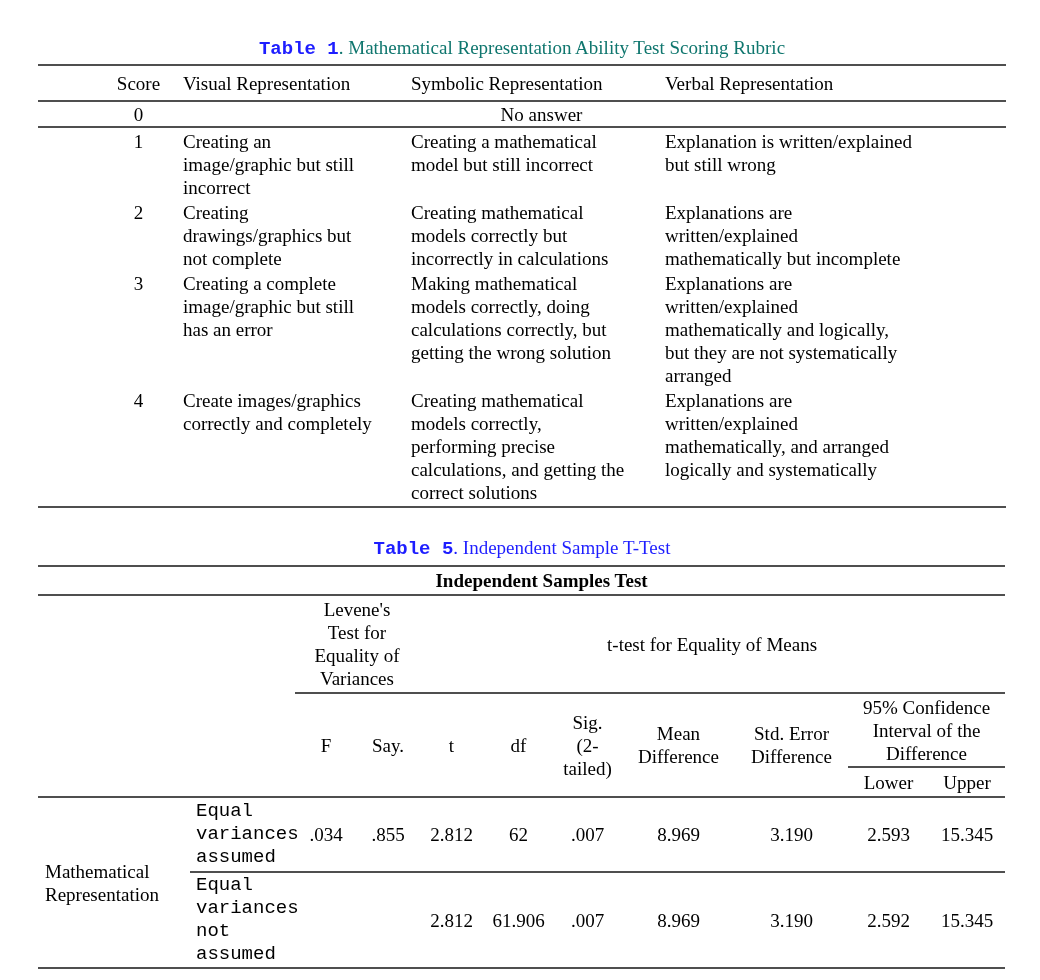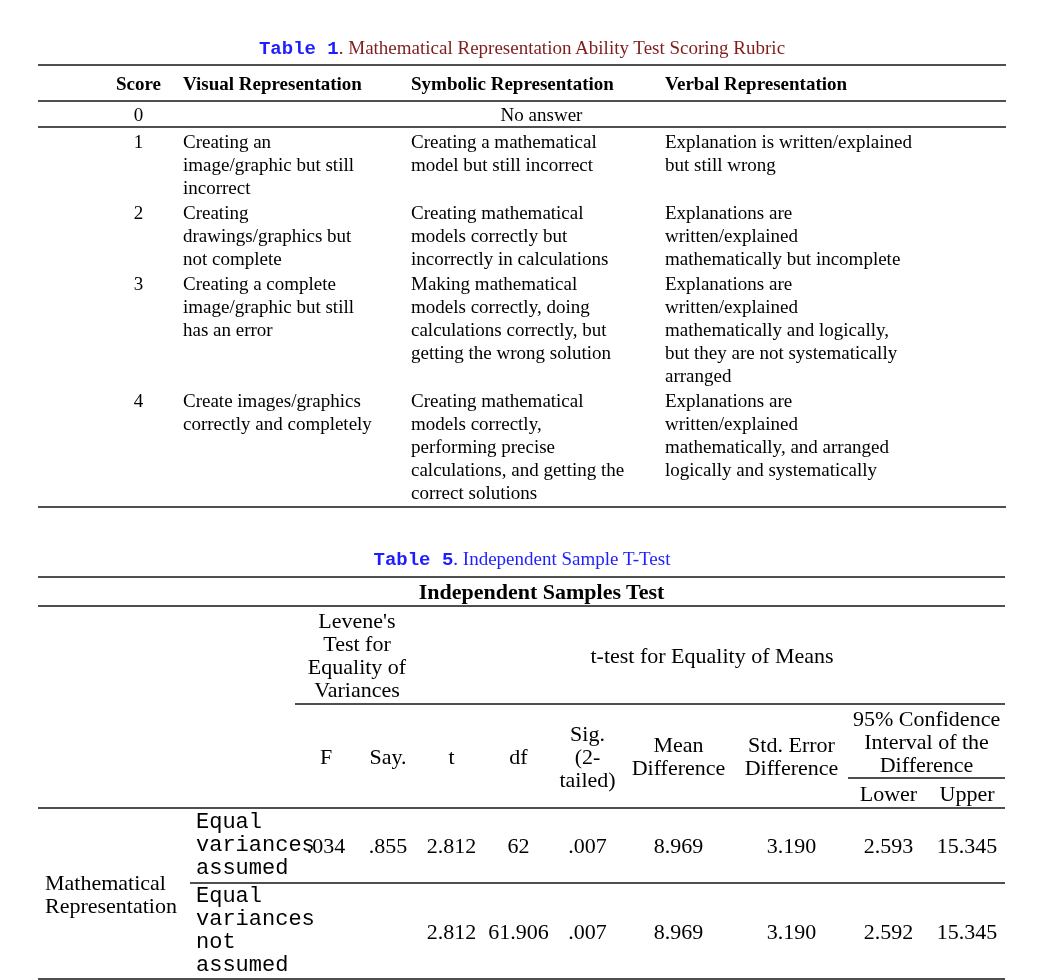--- a/index.html
+++ b/index.html
@@ -20,32 +20,32 @@
   }
   .t-title .tb{font-weight:bold;font-family:Liberation Mono, monospace;}
 
   table{border-collapse:collapse;table-layout:fixed;}
   td,th{padding:0;font-weight:normal;overflow:visible;}
 
   
   .t1{width:968px;font-size:19px;line-height:23px;}
   .t1 th,.t1 td{vertical-align:top;text-align:left;white-space:pre;}
   .t1 thead th{
-    font-weight:bold;vertical-align:middle;height:34px;
+    font-weight:normal;vertical-align:middle;height:34px;
     border-top:2px solid var(--rule);border-bottom:2px solid var(--rule);
   }
   .t1 .c-score{text-align:center;padding-left:66px;}
   .t1 .c-text{padding-left:10px;}
   .t1 .row0 td{height:24px;vertical-align:middle;border-bottom:2px solid var(--rule);}
   .t1 .no-answer{text-align:center;padding-right:96px;}
   .t1 .body-row td{padding-top:2px;}
   .t1 .last td{border-bottom:2px solid var(--rule);padding-bottom:2px;}
 
   
-  .t5{width:967px;font-size:22px;line-height:23px;margin-top:1px;}
+  .t5{width:967px;font-size:19px;line-height:23px;margin-top:1px;}
   .t5 td{vertical-align:middle;white-space:pre;}
   .t5 .caption-cell{
     font-weight:bold;text-align:center;padding-left:40px;height:27px;
     border-top:2px solid var(--rule);border-bottom:2px solid var(--rule);
   }
   .t5 .gh-row td{height:96px;}
   .t5 .gh-levene,.t5 .gh-ttest{
     text-align:center;border-bottom:2px solid var(--rule);
   }
   .t5 .ch-row td{height:70px;text-align:center;}
@@ -60,21 +60,21 @@
     border-top:2px solid var(--rule);border-bottom:2px solid var(--rule);
   }
   .t5 .vlabel{text-align:left;padding-left:6px;vertical-align:middle;font-family:Liberation Mono, monospace;}
   .t5 .num{text-align:center;}
 </style>
 </head>
 <body>
 
 <div class="doc">
 
-  <div class="t-title"><span class="tb" style="color:#1e1eff">Table 1</span><span style="color:#7f1d1d">. Mathematical Representation Ability Test Scoring Rubric</span></div>
+  <div class="t-title"><span class="tb" style="color:#1e1eff">Table 1</span><span style="color:#0f766e">. Mathematical Representation Ability Test Scoring Rubric</span></div>
 
   <table class="t1">
     <colgroup>
       <col style="width:135px">
         <col style="width:228px">
         <col style="width:254px">
         <col style="width:351px">
     </colgroup>
     <thead>
       <tr>
@@ -136,21 +136,21 @@
 calculations, and getting the
 correct solutions</td>
         <td class="c-text">Explanations are
 written/explained
 mathematically, and arranged
 logically and systematically</td>
       </tr>
     </tbody>
   </table>
 
-  <div class="t-title" style="margin-top:39px;margin-bottom:4px;"><span class="tb" style="color:#1e1eff">Table 5</span><span style="color:#1e1eff">. Independent Sample T-Test</span></div>
+  <div class="t-title" style="margin-top:28px;margin-bottom:4px;"><span class="tb" style="color:#1e1eff">Table 5</span><span style="color:#1e1eff">. Independent Sample T-Test</span></div>
 
   <table class="t5">
     <colgroup>
       <col style="width:152px">
         <col style="width:105px">
         <col style="width:62px">
         <col style="width:62px">
       <col style="width:65px">
         <col style="width:69px">
         <col style="width:69px">

